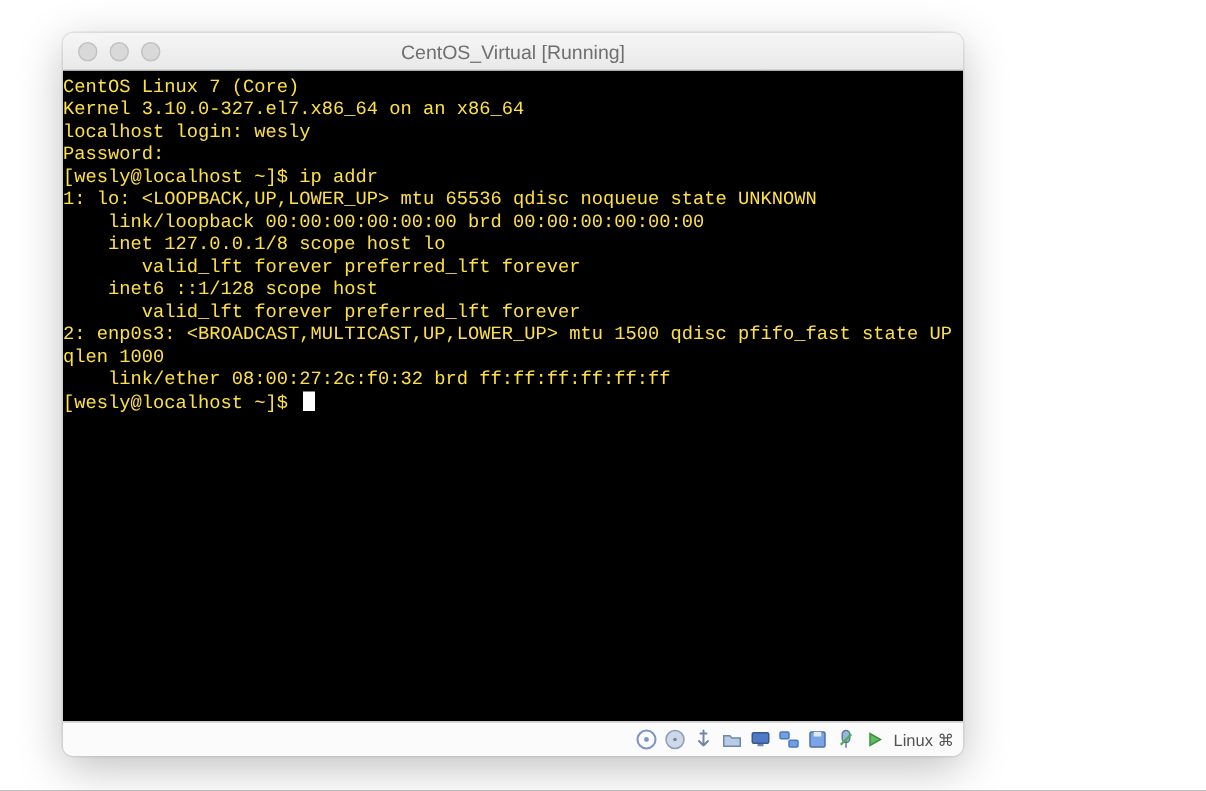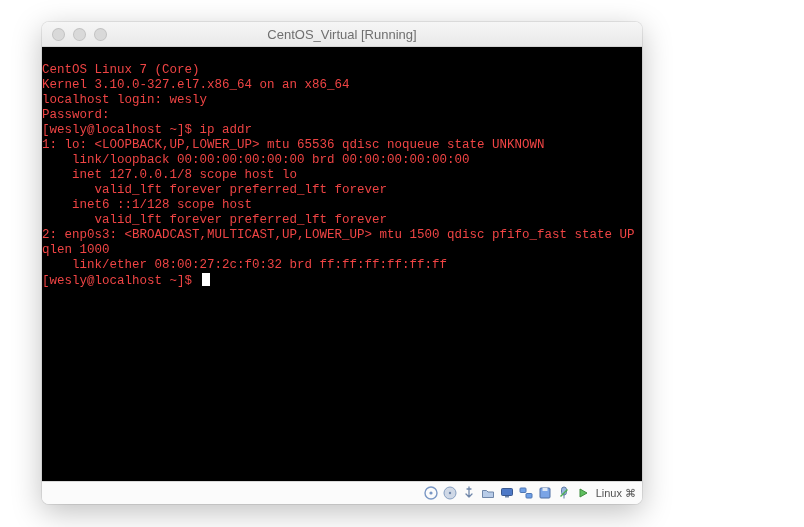--- a/index.html
+++ b/index.html
@@ -50,25 +50,25 @@
     left: 0;
     right: 0;
     text-align: center;
     font-size: 13px;
     color: #6f6f6f;
     pointer-events: none;
   }
   .terminal {
     flex: 1 1 auto;
     background: #000000;
-    color: #ef4444;
+    color: #fde047;
     font-family: "Menlo", "Consolas", "Courier New", monospace;
     font-size: 12.5px;
     line-height: 15px;
-    padding: 16px 6px 4px 0;
+    padding: 4px 6px 4px 0;
     white-space: pre;
     overflow: hidden;
     font-weight: 500;
   }
   .terminal .line { white-space: pre; }
   .cursor {
     display: inline-block;
     width: 8px;
     height: 13px;
     background: #ffffff;

